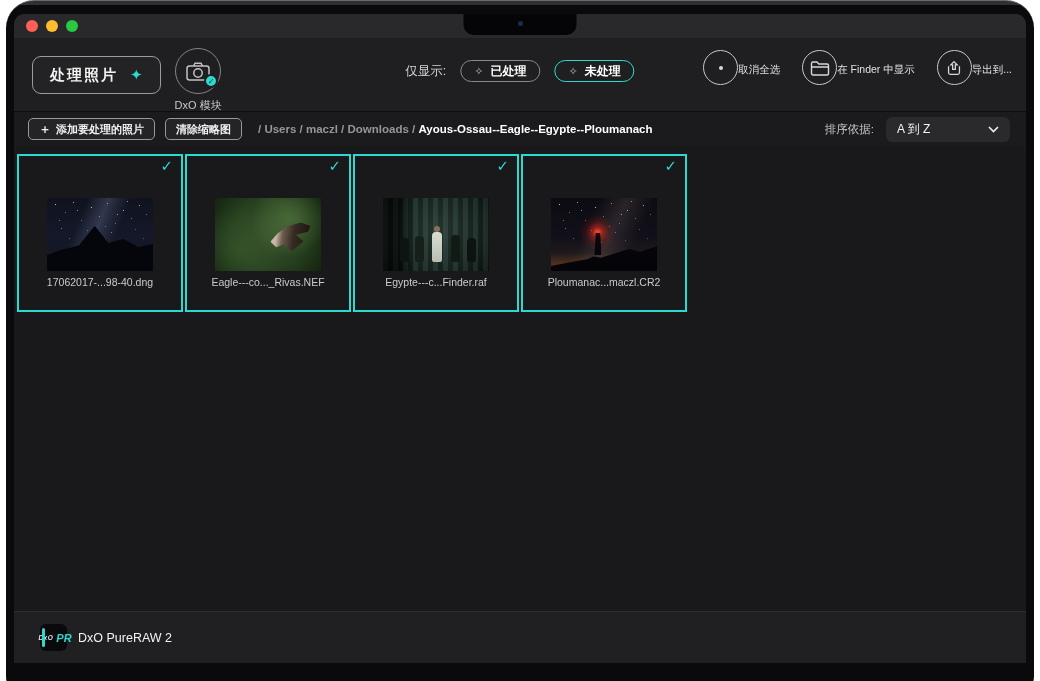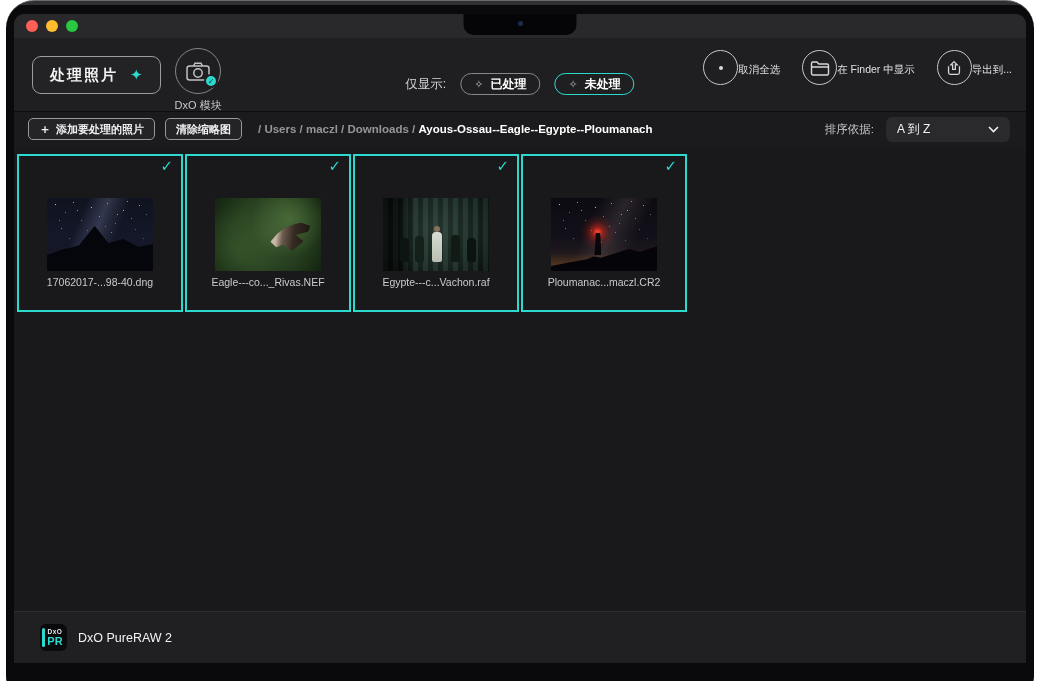--- a/index.html
+++ b/index.html
@@ -43,21 +43,21 @@
   .module-circle { width:46px; height:46px; border:1.5px solid #858587; position:relative; }
   .badge { position:absolute; right:2px; bottom:5px; width:14px; height:14px;
     border-radius:50%; background:#2cd9cf; border:2px solid #1f1f21;
     display:flex; align-items:center; justify-content:center;
     font-size:8px; color:#10302e; font-weight:700; }
   .module-label { margin-top:4px; font-size:11px; color:#c9c9cb; }
 
   .hdr-center { position:absolute; left:50%; transform:translateX(-50%); top:0;
     padding-top:9px; text-align:center; white-space:nowrap; }
   .summary { font-size:13px; font-weight:700; color:#ffffff; letter-spacing:.5px; }
-  .filters { margin-top:26px; display:flex; align-items:center; gap:14px; justify-content:center; }
+  .filters { margin-top:13px; display:flex; align-items:center; gap:14px; justify-content:center; }
   .filter-label { font-size:12.5px; color:#d5d5d7; }
   .pill { display:flex; align-items:center; gap:7px; height:22px; padding:0 13px;
     border-radius:12px; background:transparent; border:1px solid #86888a;
     color:#fff; font-size:12px; font-weight:600; cursor:pointer; font-family:inherit; }
   .pill-active { border:1.5px solid #2cd9cf; }
   .pill-ico { font-size:11px; color:#b4b6b8; }
 
   .hdr-right { margin-left:auto; display:flex; gap:22px; padding:12px 14px 0 0; }
   .action { display:flex; flex-direction:row; align-items:center; }
   .action-circle { width:35px; height:35px; border:1.5px solid #c8c8ca; color:#d8d8da; }
@@ -149,21 +149,21 @@
   .thumb-lighthouse::after { content:''; position:absolute; inset:0; background:#050408;
     clip-path:polygon(0 100%, 0 93%, 18% 88%, 34% 84%, 40% 80%, 47% 82%, 60% 76%, 74% 70%, 84% 74%, 100% 66%, 100% 100%); }
   .lh-tower { position:absolute; left:41%; bottom:22%; width:7px; height:22px; z-index:1;
     background:linear-gradient(#0b0811,#070509);
     clip-path:polygon(18% 0, 82% 0, 100% 100%, 0 100%); }
 
   
   .footer { flex:0 0 52px; background:#202022; border-top:1px solid #2c2c2e;
     display:flex; align-items:center; padding-left:26px; gap:11px; }
   .logo { position:relative; width:27px; height:27px; border-radius:6px; background:#0a0a0c;
-    display:flex; flex-direction:column; align-items:center; justify-content:center; }
+    display:flex; flex-direction:row; align-items:center; justify-content:center;font-style:italic; }
   .logo::before { content:''; position:absolute; left:2px; top:4px; bottom:4px; width:3px;
     border-radius:2px; background:#2cd9cf; }
   .logo-top { font-size:6.5px; color:#e8e8ea; font-weight:700; letter-spacing:.5px;
     line-height:7px; margin-left:3px; }
   .logo-pr { font-size:11px; color:#2cd9cf; font-weight:700; line-height:12px; margin-left:3px; }
   .appname { font-size:12.5px; color:#f2f2f4; }
 </style>
 </head>
 <body>
 
@@ -282,21 +282,21 @@
 
           <div class="card">
             <span class="check">✓</span>
             <div class="thumb thumb-egypte">
               <span class="fig fig1"></span>
               <span class="fig fig2"></span>
               <span class="fig fig3"></span>
               <span class="fig fig4"></span>
               <span class="fig fig5"></span>
             </div>
-            <div class="fname">Egypte---c...Vachon.raf</div>
+            <div class="fname">Egypte---c...Finder.raf</div>
           </div>
 
           <div class="card">
             <span class="check">✓</span>
             <div class="thumb thumb-lighthouse starfield">
               <span class="lh-tower"></span>
             </div>
             <div class="fname">Ploumanac...maczl.CR2</div>
           </div>
 

